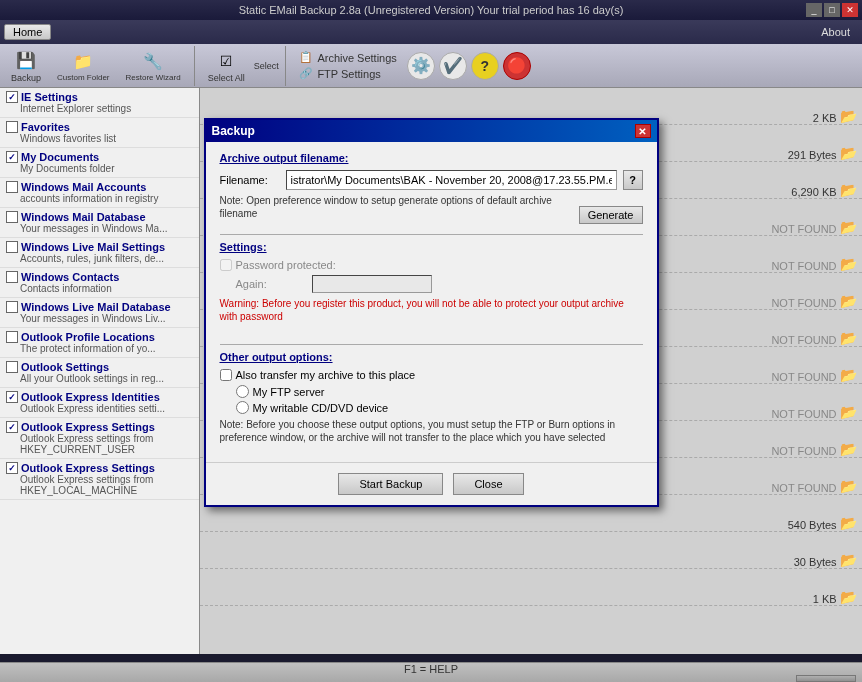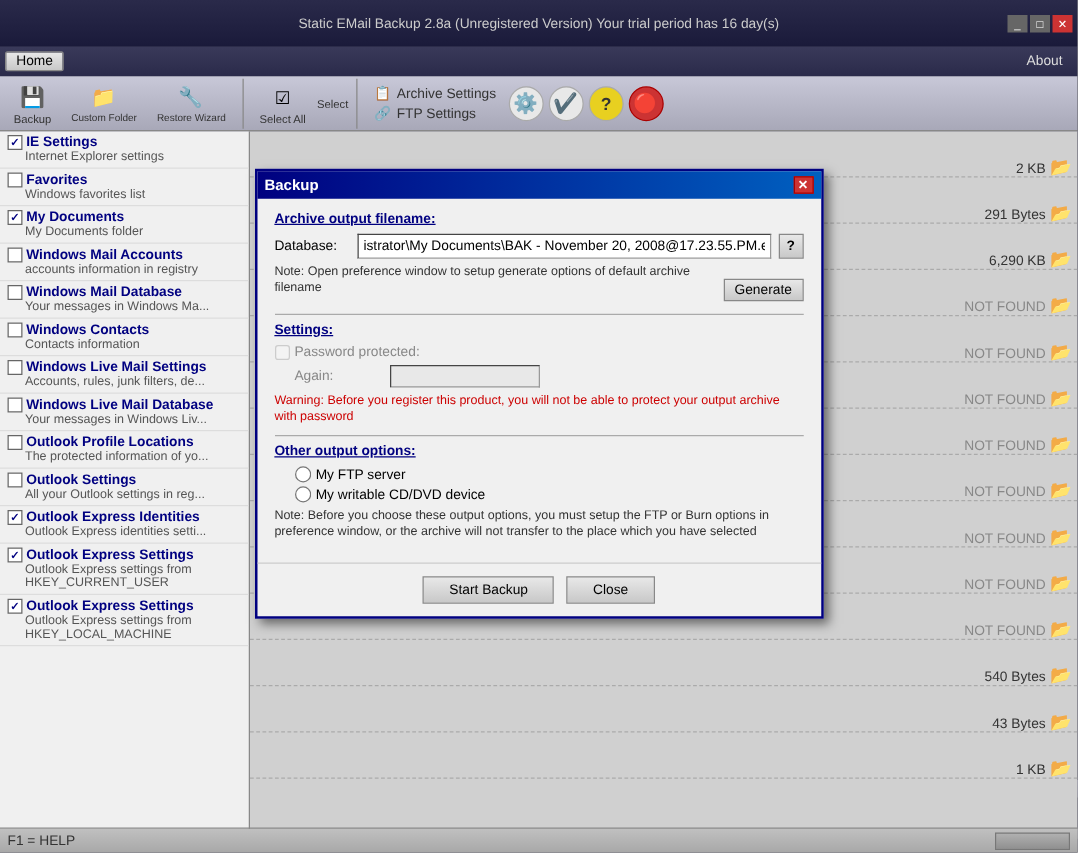--- a/index.html
+++ b/index.html
@@ -9,21 +9,21 @@
       background: #1a1a2e;
       width: 862px;
       height: 682px;
       overflow: hidden;
     }
 
     
     .title-bar {
       background: linear-gradient(to bottom, #2a2a4a, #1a1a3a);
       color: #ccc;
-      height: 37px;
+      height: 20px;
       display: flex;
       align-items: center;
       justify-content: center;
       font-size: 11px;
       position: relative;
     }
     .title-bar-buttons {
       position: absolute;
       right: 4px;
       display: flex;
@@ -226,20 +226,21 @@
       height: 20px;
       display: flex;
       align-items: center;
       padding: 0 6px;
       font-size: 11px;
       color: #333;
       position: absolute;
       bottom: 0;
       left: 0;
       right: 0;
+      flex-direction: column;
     }
 
     
     .modal-overlay {
       position: absolute;
       top: 0; left: 0; right: 0; bottom: 0;
       display: flex;
       align-items: flex-start;
       justify-content: center;
       padding-top: 30px;
@@ -369,21 +370,21 @@
       border: 1px inset #999;
       background: #e8e8e8;
       padding: 2px 4px;
       font-size: 11px;
       height: 18px;
       color: #888;
     }
     .warning-text {
       font-size: 10px;
       color: #c00;
-      margin: 4px 0 8px 0;
+      margin: 4px 0 21px 0;
       line-height: 1.3;
     }
     .other-section {
       margin-bottom: 8px;
     }
     .radio-row {
       display: flex;
       align-items: center;
       gap: 4px;
       margin-bottom: 3px;
@@ -511,44 +512,44 @@
         <div class="sidebar-item">
       <div class="sidebar-item-title">
         <span class="cb-box "></span>
         <span>Windows Mail Database</span>
       </div>
       <div class="sidebar-item-desc">Your messages in Windows Ma...</div>
     </div>
         <div class="sidebar-item">
       <div class="sidebar-item-title">
         <span class="cb-box "></span>
+        <span>Windows Live Mail Settings</span>
+      </div>
+      <div class="sidebar-item-desc">Accounts, rules, junk filters, de...</div>
+    </div>
+        <div class="sidebar-item">
+      <div class="sidebar-item-title">
+        <span class="cb-box "></span>
         <span>Windows Contacts</span>
       </div>
       <div class="sidebar-item-desc">Contacts information</div>
-    </div>
-        <div class="sidebar-item">
-      <div class="sidebar-item-title">
-        <span class="cb-box "></span>
-        <span>Windows Live Mail Settings</span>
-      </div>
-      <div class="sidebar-item-desc">Accounts, rules, junk filters, de...</div>
     </div>
         <div class="sidebar-item">
       <div class="sidebar-item-title">
         <span class="cb-box "></span>
         <span>Windows Live Mail Database</span>
       </div>
       <div class="sidebar-item-desc">Your messages in Windows Liv...</div>
     </div>
         <div class="sidebar-item">
       <div class="sidebar-item-title">
         <span class="cb-box "></span>
         <span>Outlook Profile Locations</span>
       </div>
-      <div class="sidebar-item-desc">The protected information of yo...</div>
+      <div class="sidebar-item-desc">The protect information of yo...</div>
     </div>
         <div class="sidebar-item">
       <div class="sidebar-item-title">
         <span class="cb-box "></span>
         <span>Outlook Settings</span>
       </div>
       <div class="sidebar-item-desc">All your Outlook settings in reg...</div>
     </div>
         <div class="sidebar-item">
       <div class="sidebar-item-title">
@@ -618,21 +619,21 @@
         </div>
         <div class="right-row">
           <span class="not-found">NOT FOUND</span>
           <span class="folder-icon">📂</span>
         </div>
         <div class="right-row">
           <span class="right-row-size">540 Bytes</span>
           <span class="folder-icon">📂</span>
         </div>
         <div class="right-row">
-          <span class="right-row-size">43 Bytes</span>
+          <span class="right-row-size">30 Bytes</span>
           <span class="folder-icon">📂</span>
         </div>
         <div class="right-row">
           <span class="right-row-size">1 KB</span>
           <span class="folder-icon">📂</span>
         </div>
       </div>
   </div>
 
   <div class="modal-overlay">
@@ -641,21 +642,21 @@
       <div class="modal-title-bar">
         <span>Backup</span>
         <div class="modal-close-btn">✕</div>
       </div>
 
       <div class="modal-body">
 
         <div class="section-title">Archive output filename:</div>
 
         <div class="filename-row">
-          <span class="filename-label">Database:</span>
+          <span class="filename-label">Filename:</span>
           <input class="filename-input" type="text" value="istrator\My Documents\BAK - November 20, 2008@17.23.55.PM.ebk" style="">
           <div class="help-btn">?</div>
         </div>
 
         <div class="note-generate-row">
           <div class="note-text" style="flex:1;">Note: Open preference window to setup generate options of default archive filename</div>
           <button class="generate-btn">Generate</button>
         </div>
 
         <hr class="separator">
@@ -676,20 +677,24 @@
           </div>
 
           <div class="warning-text">Warning: Before you register this product, you will not be able to protect your output archive with password</div>
         </div>
 
         <hr class="separator">
 
         <div class="other-section">
           <div class="section-title">Other output options:</div>
 
+          <div class="checkbox-row">
+            <input type="checkbox" class="checkbox-input" style="">
+            <label>Also transfer my archive to this place</label>
+          </div>
 
           <div class="radio-row">
             <input type="radio" name="transfer-dest" style="">
             <label>My FTP server</label>
           </div>
 
           <div class="radio-row">
             <input type="radio" name="transfer-dest" style="">
             <label>My writable CD/DVD device</label>
           </div>

